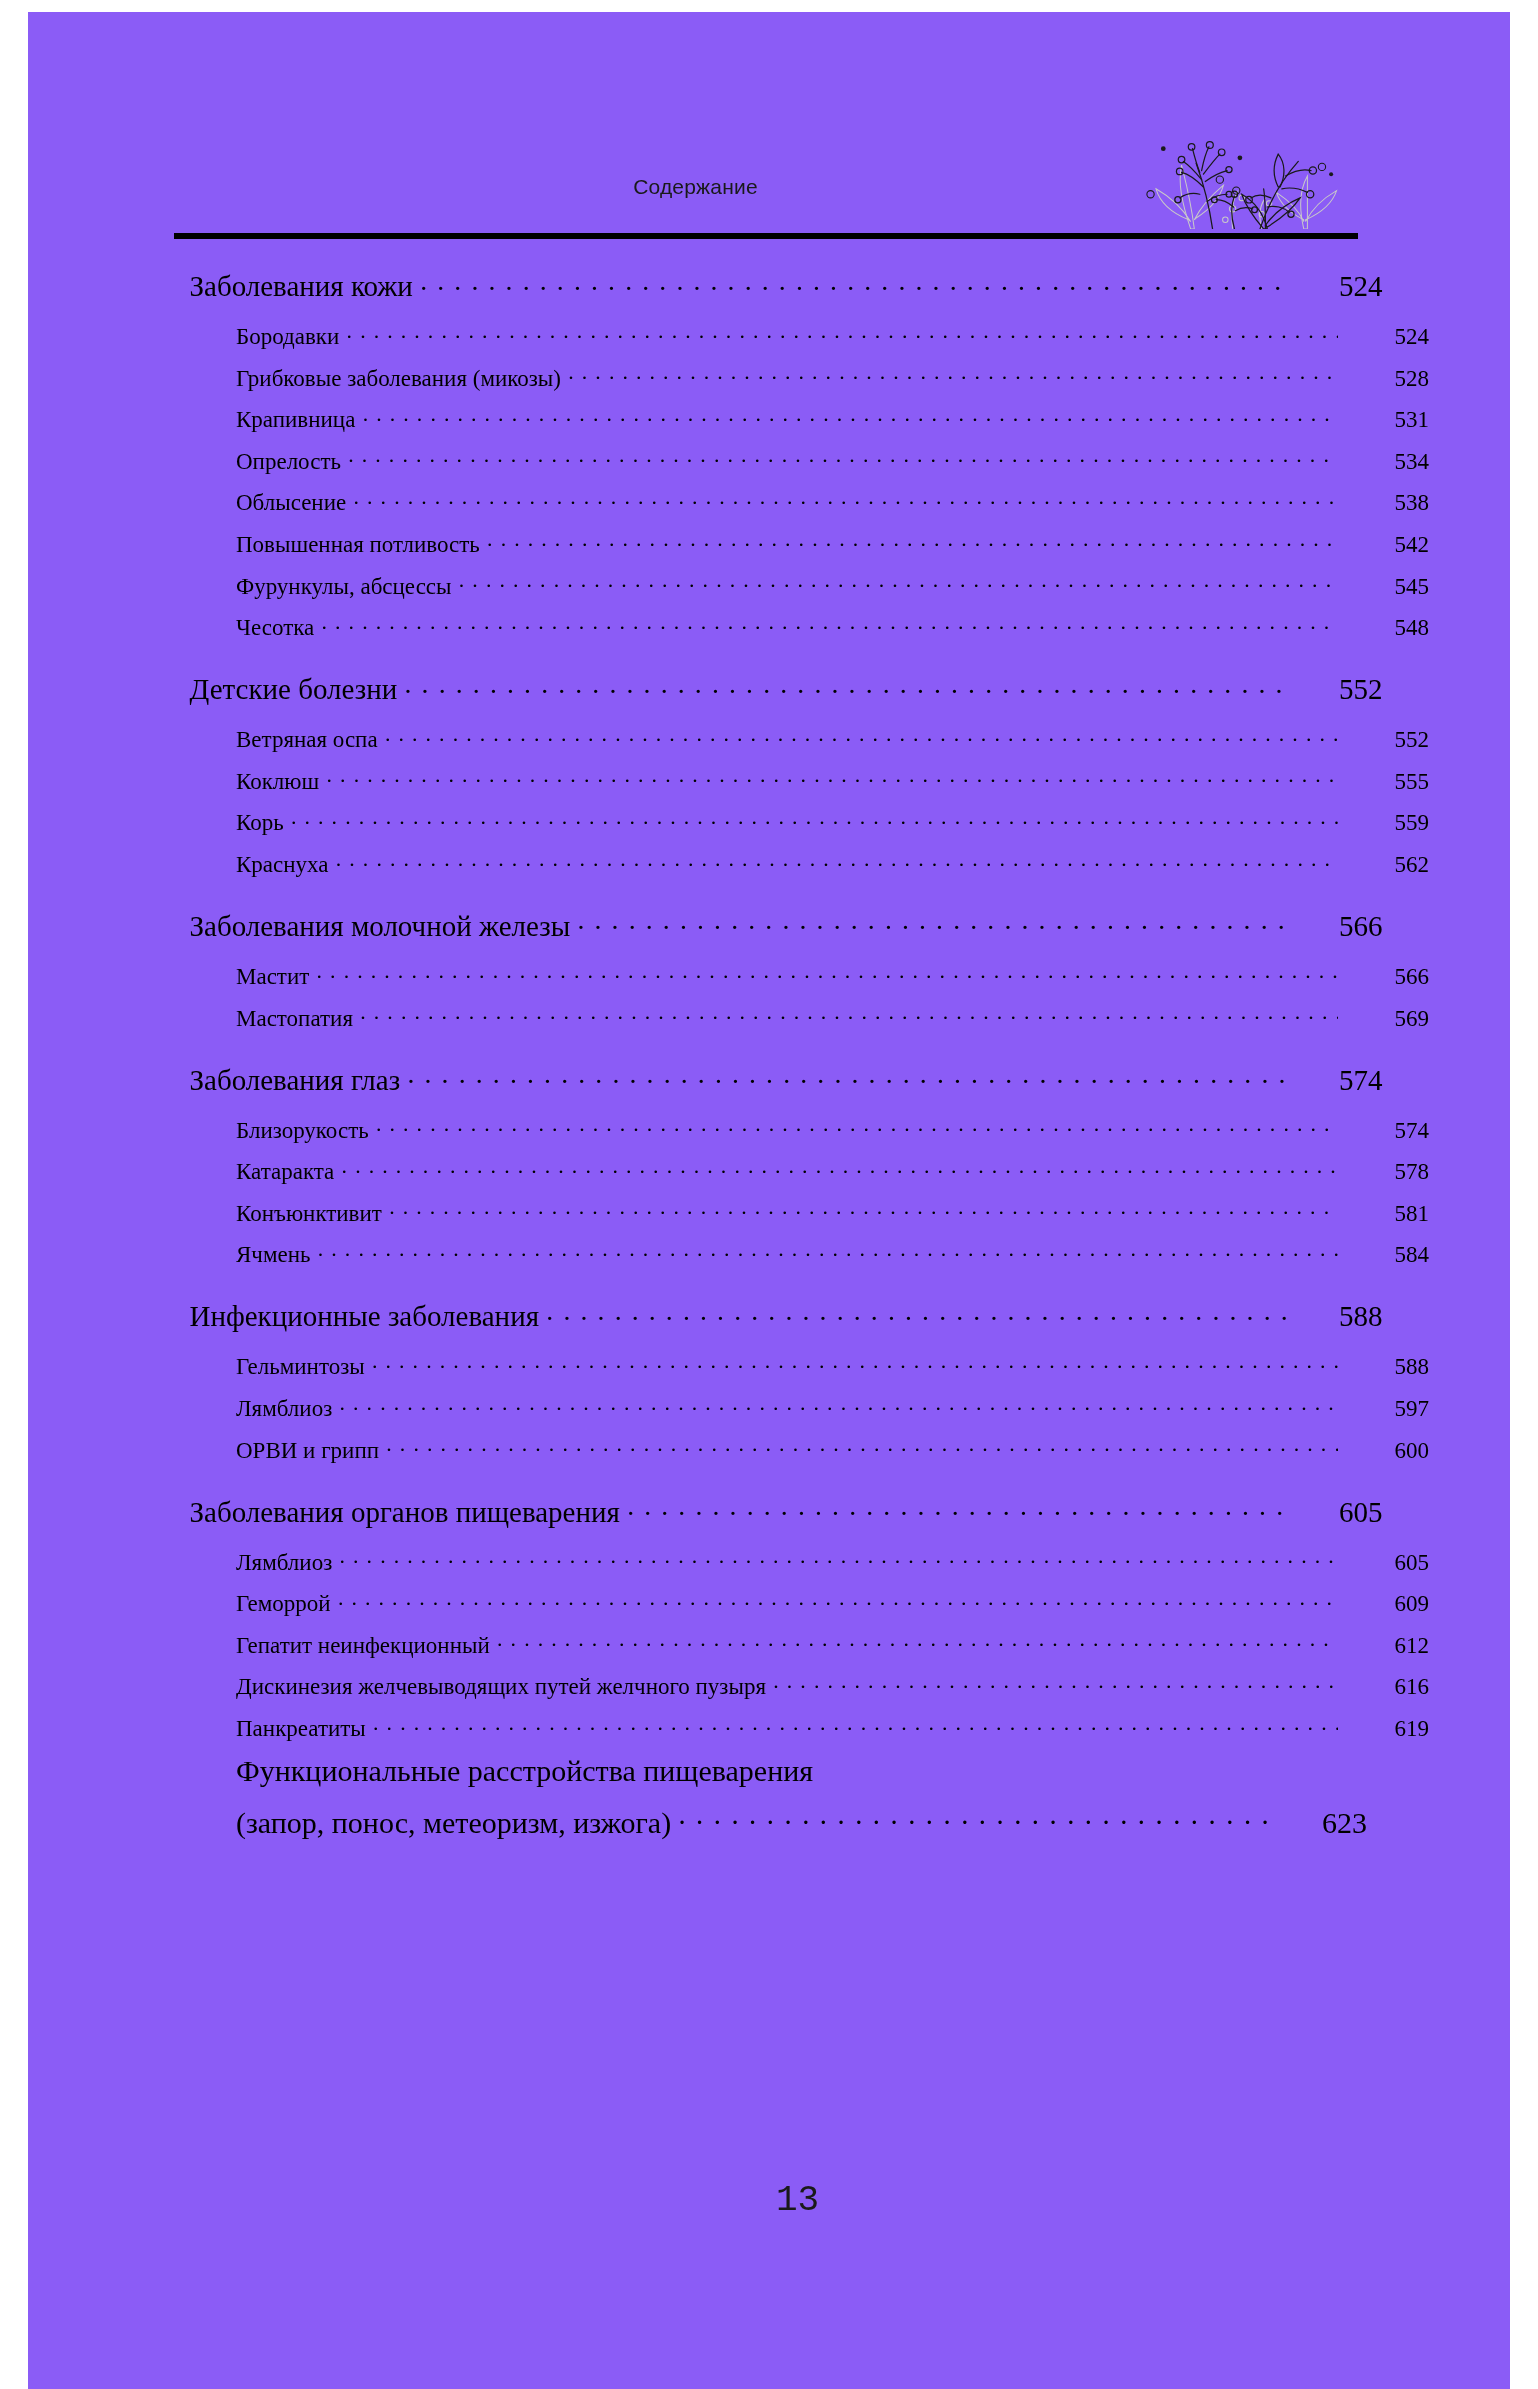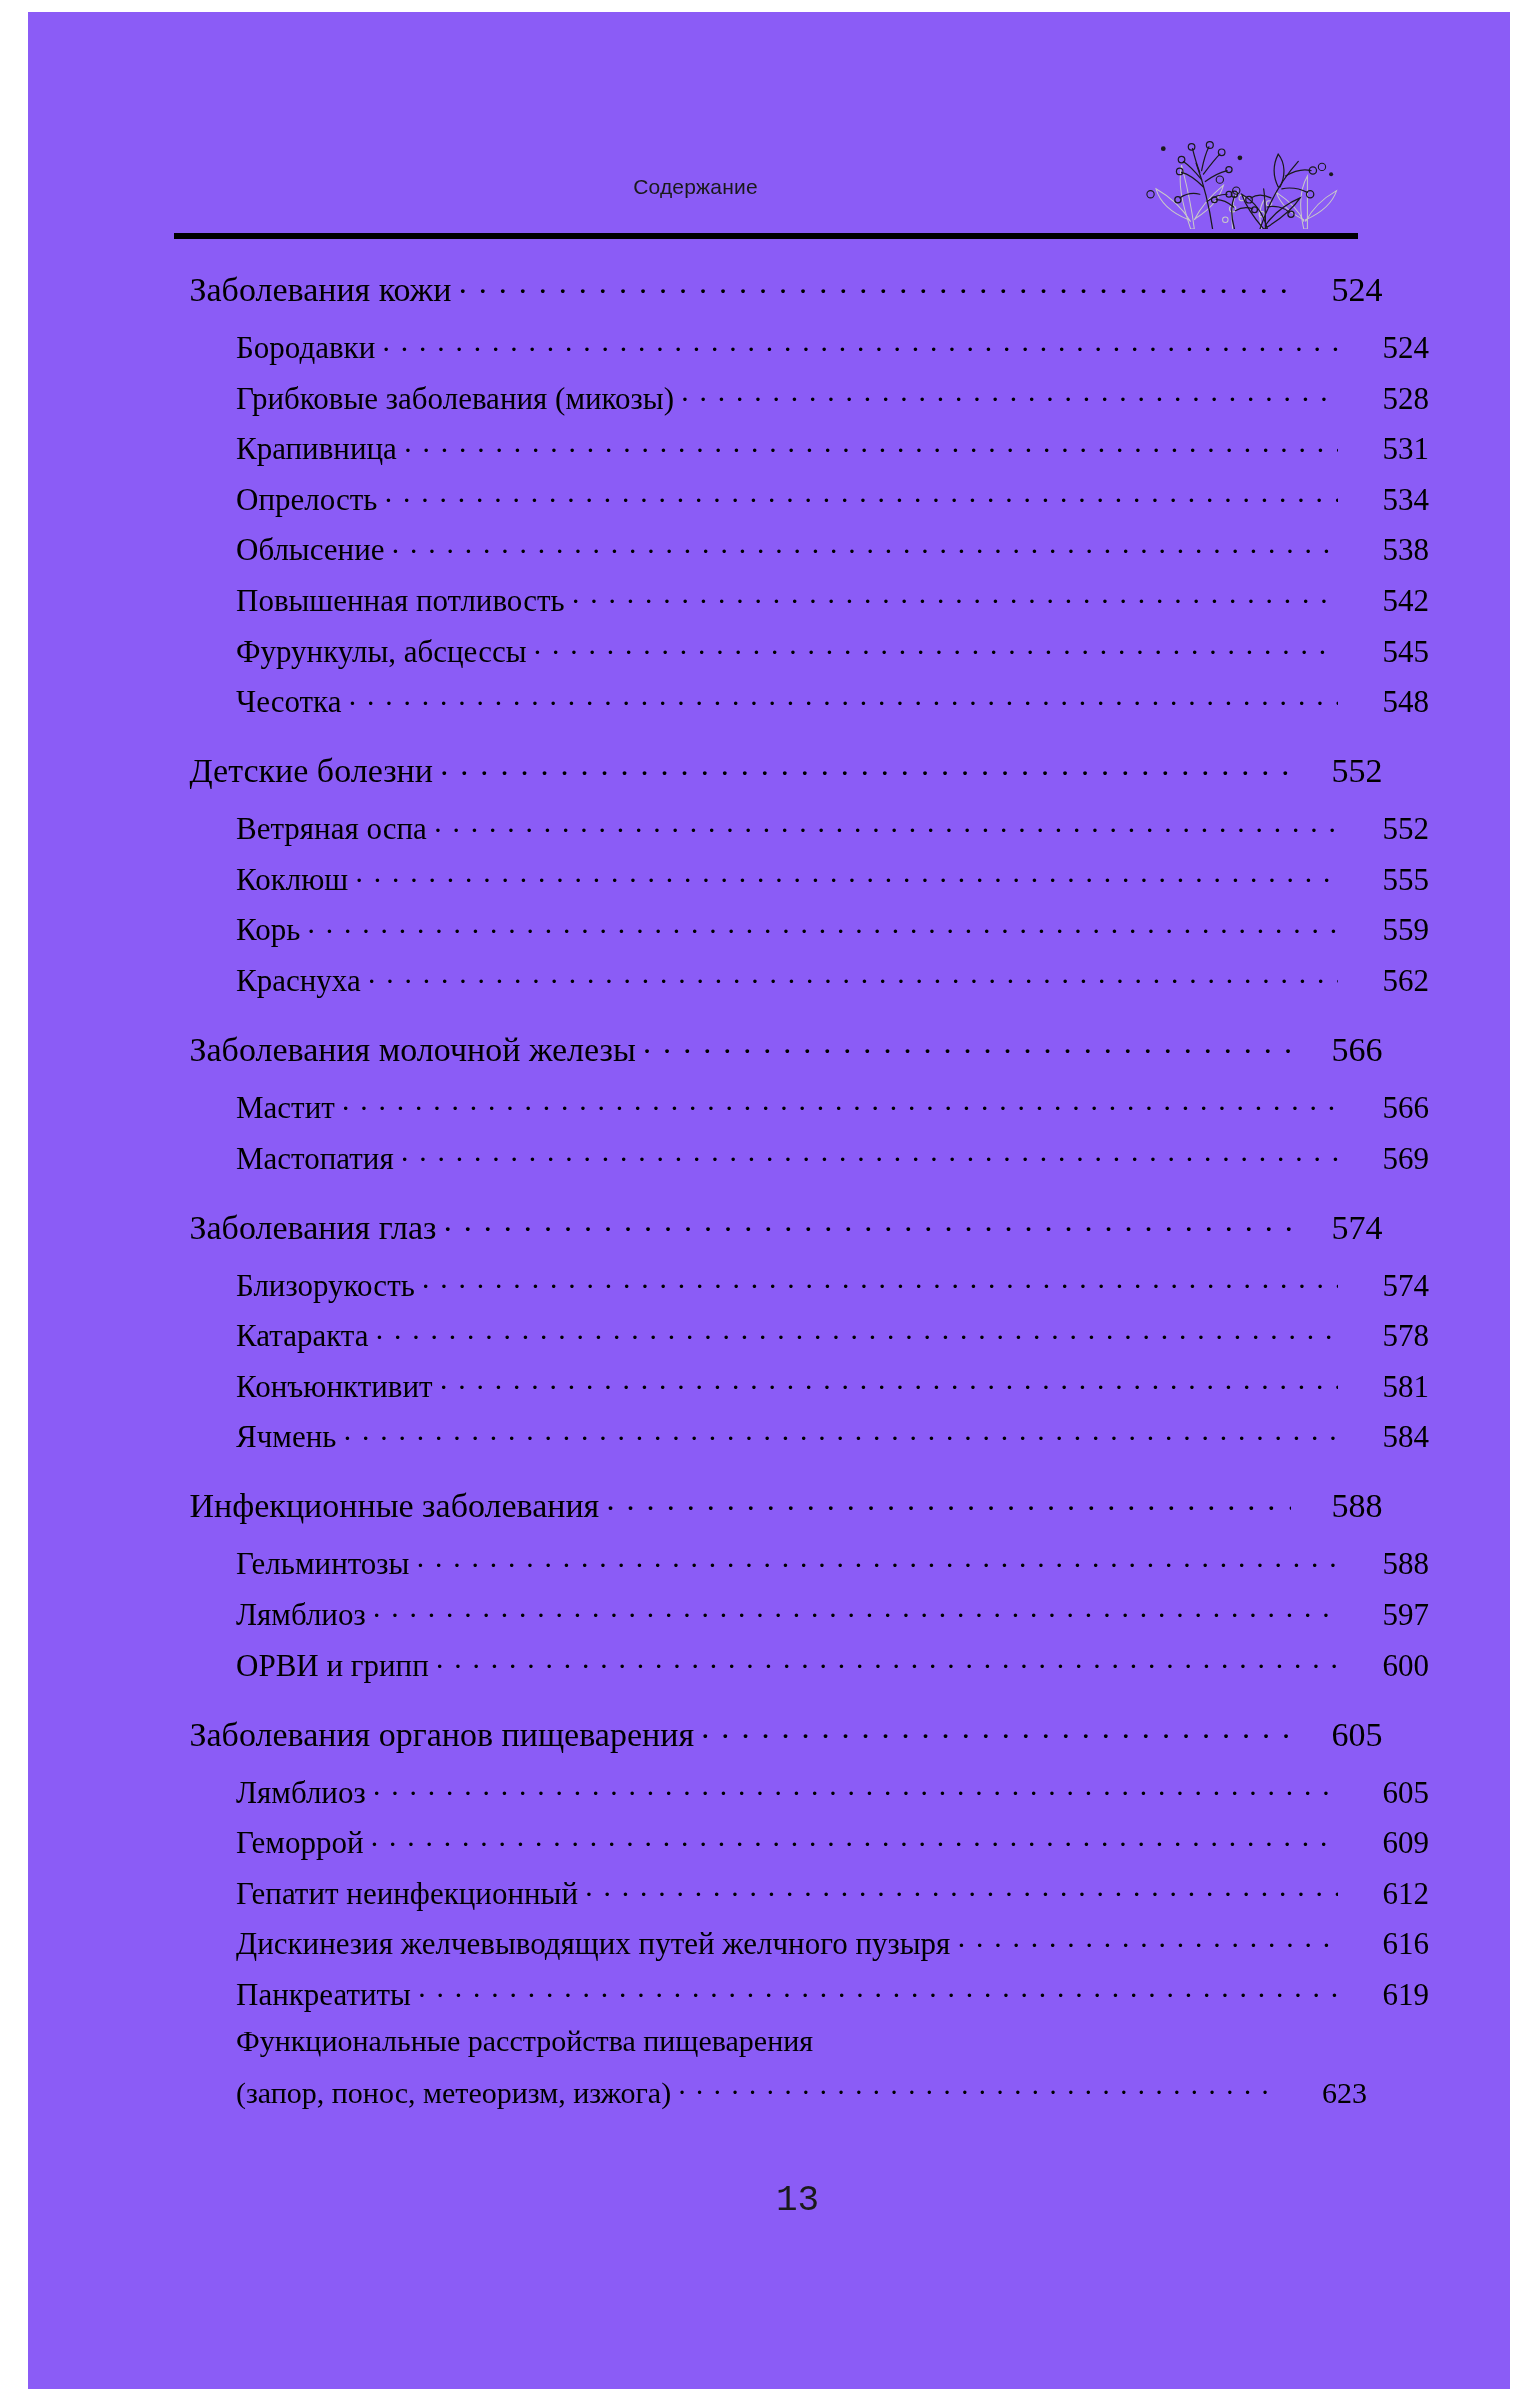--- a/index.html
+++ b/index.html
@@ -72,26 +72,26 @@
   }
 
   .entry {
     display: flex;
     align-items: baseline;
     width: 100%;
     line-height: 1.0;
   }
 
   .entry-section {
-    font-size: 34px;
+    font-size: 29px;
     margin-bottom: 20px;
     padding-left: 15.5px;
   }
   .entry-sub {
-    font-size: 31px;
+    font-size: 23px;
     margin-bottom: 14.6px;
     padding-left: 62px;
   }
   .entry-sub:last-child {
     margin-bottom: 0;
   }
 
   .entry-label {
     white-space: nowrap;
     flex: 0 0 auto;

